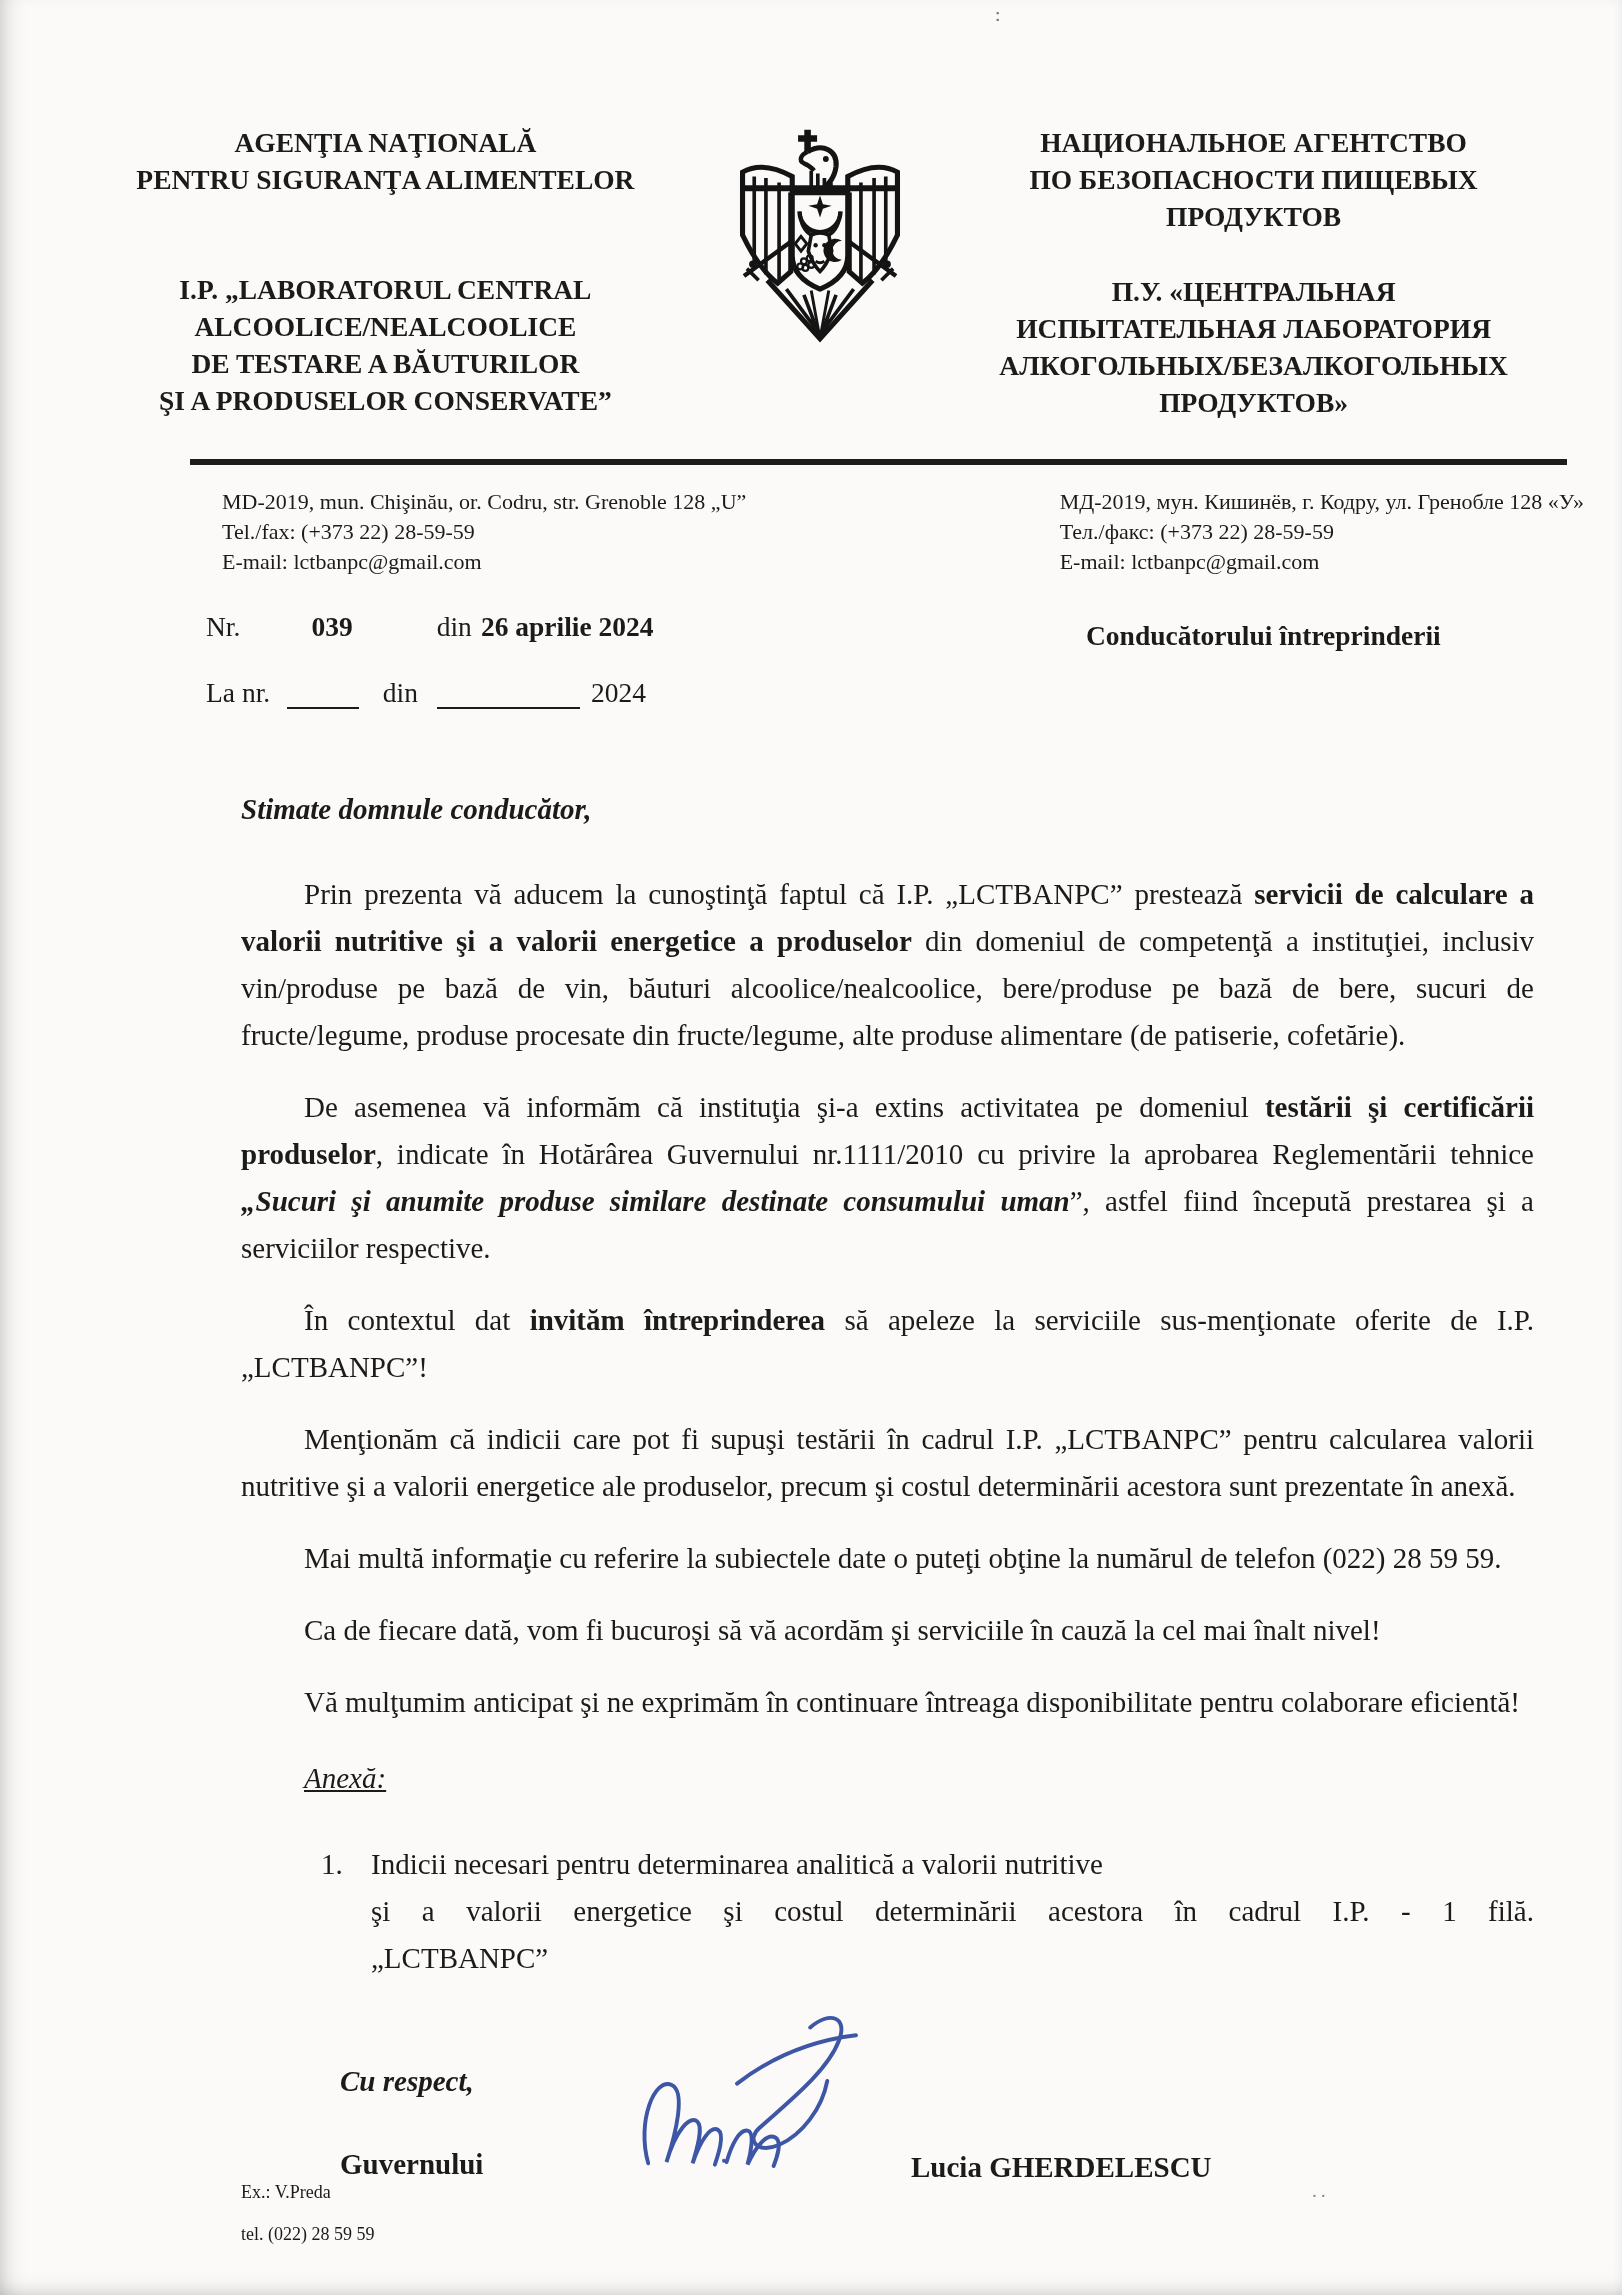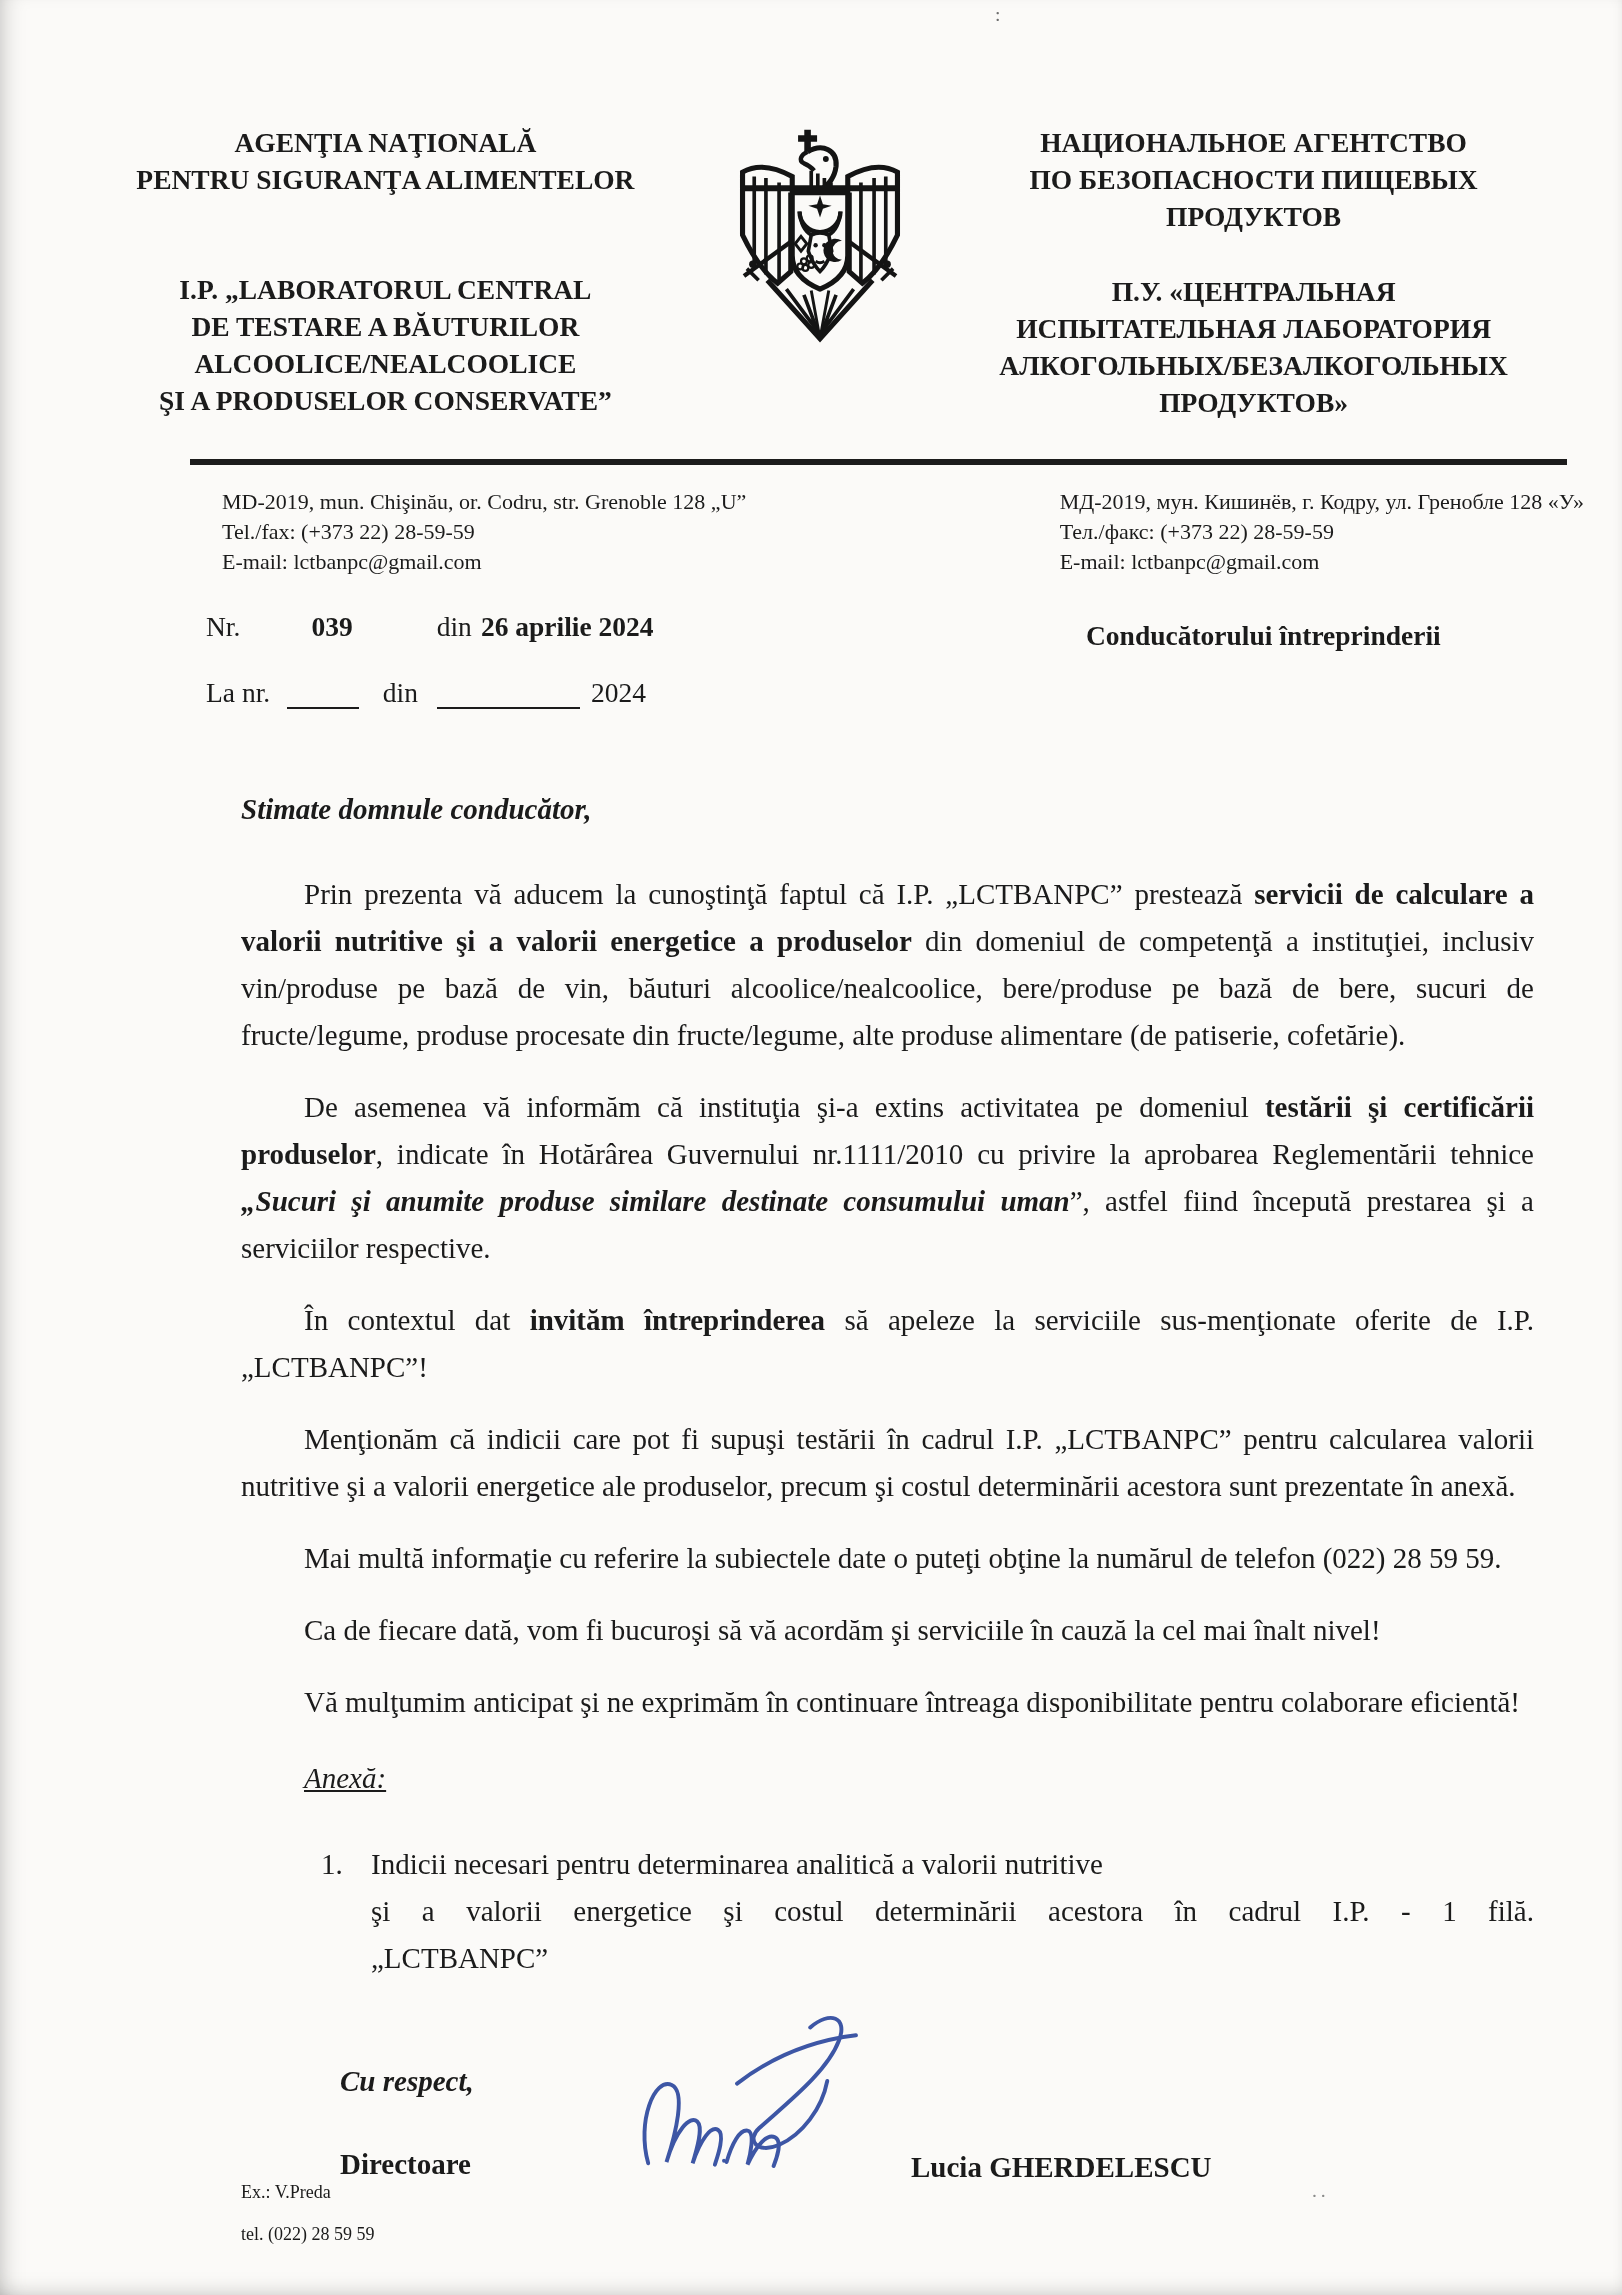--- a/index.html
+++ b/index.html
@@ -84,22 +84,22 @@
   <div class="artifact artifact-top">:</div>
 
   <header class="letterhead">
     <div class="org-left">
       <div class="org-name">
           <div>AGENŢIA NAŢIONALĂ</div>
           <div>PENTRU SIGURANŢA ALIMENTELOR</div>
         </div>
       <div class="org-sub">
           <div>I.P. „LABORATORUL CENTRAL</div>
+          <div>ALCOOLICE/NEALCOOLICE</div>
           <div>DE TESTARE A BĂUTURILOR</div>
-          <div>ALCOOLICE/NEALCOOLICE</div>
           <div>ŞI A PRODUSELOR CONSERVATE”</div>
         </div>
     </div>
 
     <div class="emblem-wrap">
       <svg class="emblem-svg" width="190" height="220" viewBox="0 0 260 300" fill="none" stroke="#141414">
 
         <path d="M113,6 L113,36 M100,18 L126,18" stroke-width="9"></path>
 
         <path d="M113,36 C134,24 154,34 152,56 C150,72 142,80 132,88 L152,88" stroke-width="7"></path>
@@ -214,21 +214,21 @@
       <div class="annex-lines">
           <div class="annex-line">Indicii necesari pentru determinarea analitică a valorii nutritive</div>
           <div class="annex-line justify">şi a valorii energetice şi costul determinării acestora în cadrul I.P. - 1 filă.</div>
           <div class="annex-line">„LCTBANPC”</div>
         </div>
     </div>
   </section>
 
   <section class="sig-block">
     <div class="sig-respect">Cu respect,</div>
-    <div class="sig-title">Directoare</div>
+    <div class="sig-title">Guvernului</div>
     <svg class="sig-ink" width="308" height="196" viewBox="0 0 470 300" fill="none" stroke="#3d56a5" stroke-linecap="round" stroke-width="6">
       <path d="M70,250 C52,185 80,118 106,130 C128,140 112,205 98,248 C112,200 134,176 145,186 C156,196 142,235 138,250 C150,214 166,192 177,199 C188,206 176,240 172,252"></path>
       <path d="M190,248 C198,220 210,198 222,200 C234,202 226,238 222,252 C236,222 252,204 264,210 C276,216 266,244 262,254"></path>
       <circle cx="186" cy="246" r="3" fill="#3d56a5" stroke="none"></circle>
       <path d="M318,42 C348,16 376,26 362,62 C344,110 282,158 240,196 C220,214 236,236 270,222 C306,206 336,166 344,124"></path>
       <path d="M206,128 C258,88 322,62 388,54"></path>
     </svg>
     <div class="sig-name">Lucia GHERDELESCU</div>
   </section>
 

